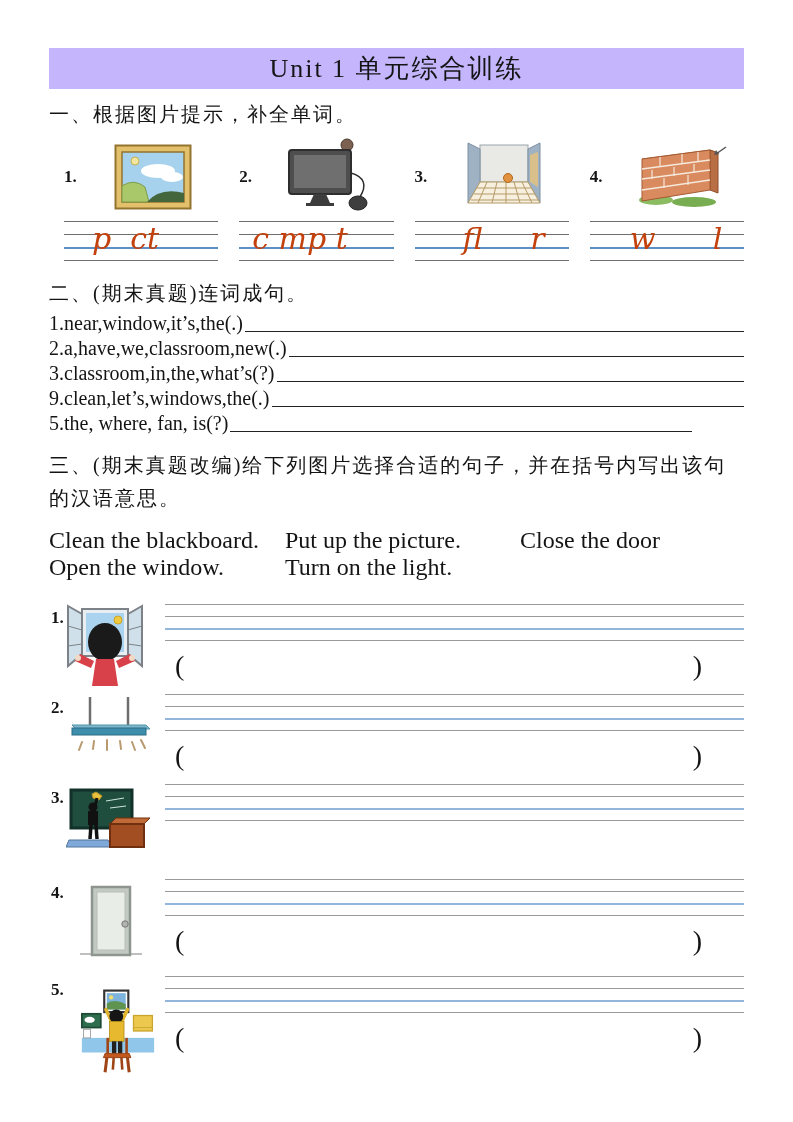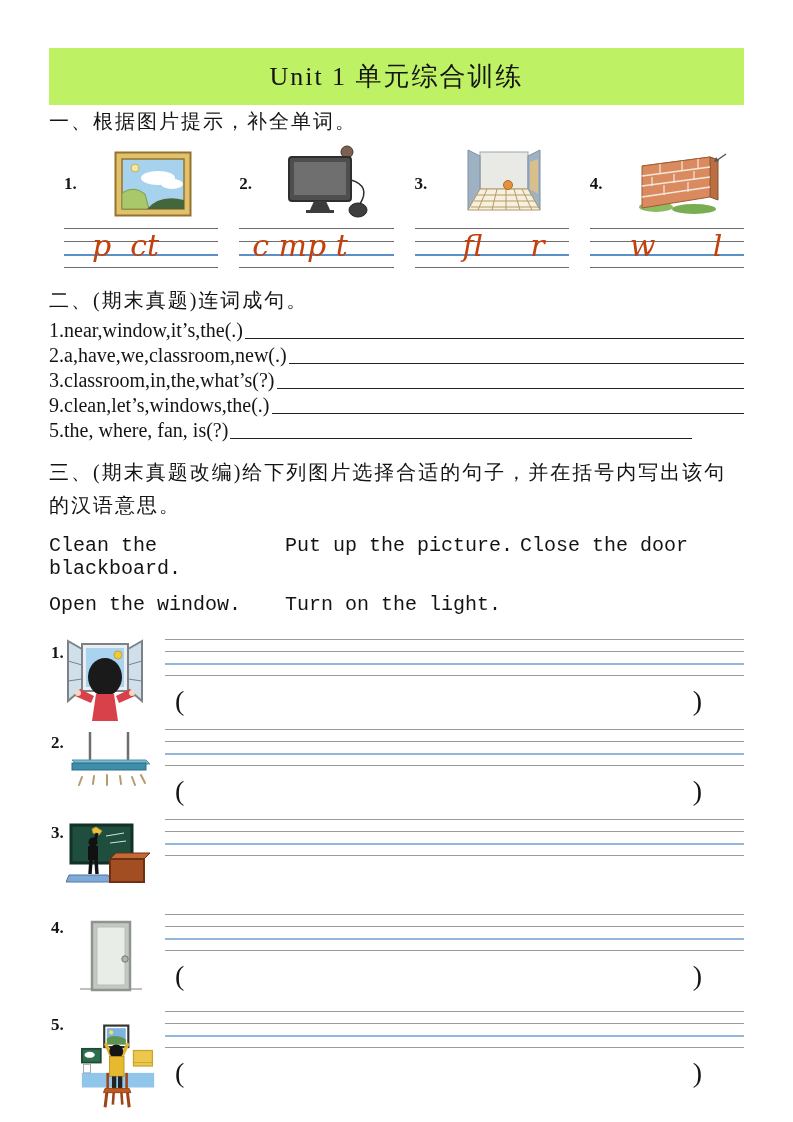--- a/index.html
+++ b/index.html
@@ -6,28 +6,28 @@
   html,body { background:#ffffff; }
   body {
     width:793px; height:1122px; margin:0 auto;
     font-family:"Liberation Serif","DejaVu Serif",serif;
     color:#141414; overflow:hidden;
   }
   .page { padding:48px 49px 0 49px; }
 
   
   .header {
-    background:#bef264; height:57px;
+    background:#c4b5fd; height:41px;
     display:flex; align-items:center; justify-content:center;
     font-size:26px; letter-spacing:2px;
   }
 
   
   .cjk-heading { font-size:20px; letter-spacing:2px; line-height:33px; }
-  .mt10 { }
+  .mt10 { margin-top:9px; }
   .mt16 { margin-top:14px; }
 
   
   .pics-row { display:flex; margin-left:15px; margin-top:5px; }
   .pic-item { width:158px; margin-right:21px; }
   .pic-item:last-child { margin-right:0; }
   .pic-top { height:82px; display:flex; align-items:center; }
   .pic-num { font-weight:bold; font-size:17px; width:24px; flex:0 0 24px; }
   .pic-top svg { display:block; margin:0 auto; }
 
@@ -44,21 +44,21 @@
   .hw1 { left:28px; } .hw2 { left:13px;font-style:italic; } .hw3 { left:48px; } .hw4 { left:40px; }
 
   
   .s2-row { display:flex; margin-top:2px; font-size:20px; }
   .s2-row .fill { flex:1; border-bottom:1px solid #222; margin-bottom:3px; margin-left:2px; }
   .s2-row.short { margin-right:52px; }
 
   
   .options {
     display:grid; grid-template-columns:236px 235px 1fr;
-    row-gap:13px; font-size:20px; margin-top:12px;font-family:Liberation Mono, monospace;
+    font-size:24px; margin-top:12px;
   }
   .s3-row { display:flex; }
   .s3-left { width:116px; flex:0 0 116px; display:flex; align-items:flex-start; }
   .s3-num { font-weight:bold; font-size:17px; margin:4px 2px 0 2px; }
   .s3-right { flex:1; min-width:0; }
   .guide3 { position:relative; height:38px; }
   .guide3 .gl { background:#9a9a9a; }
   .guide3 .g1 { top:0; } .guide3 .g2 { top:12px; }
   .guide3 .g3 { top:24px; height:2px; background:#93b6db; }
   .guide3 .g4 { top:36px; }

